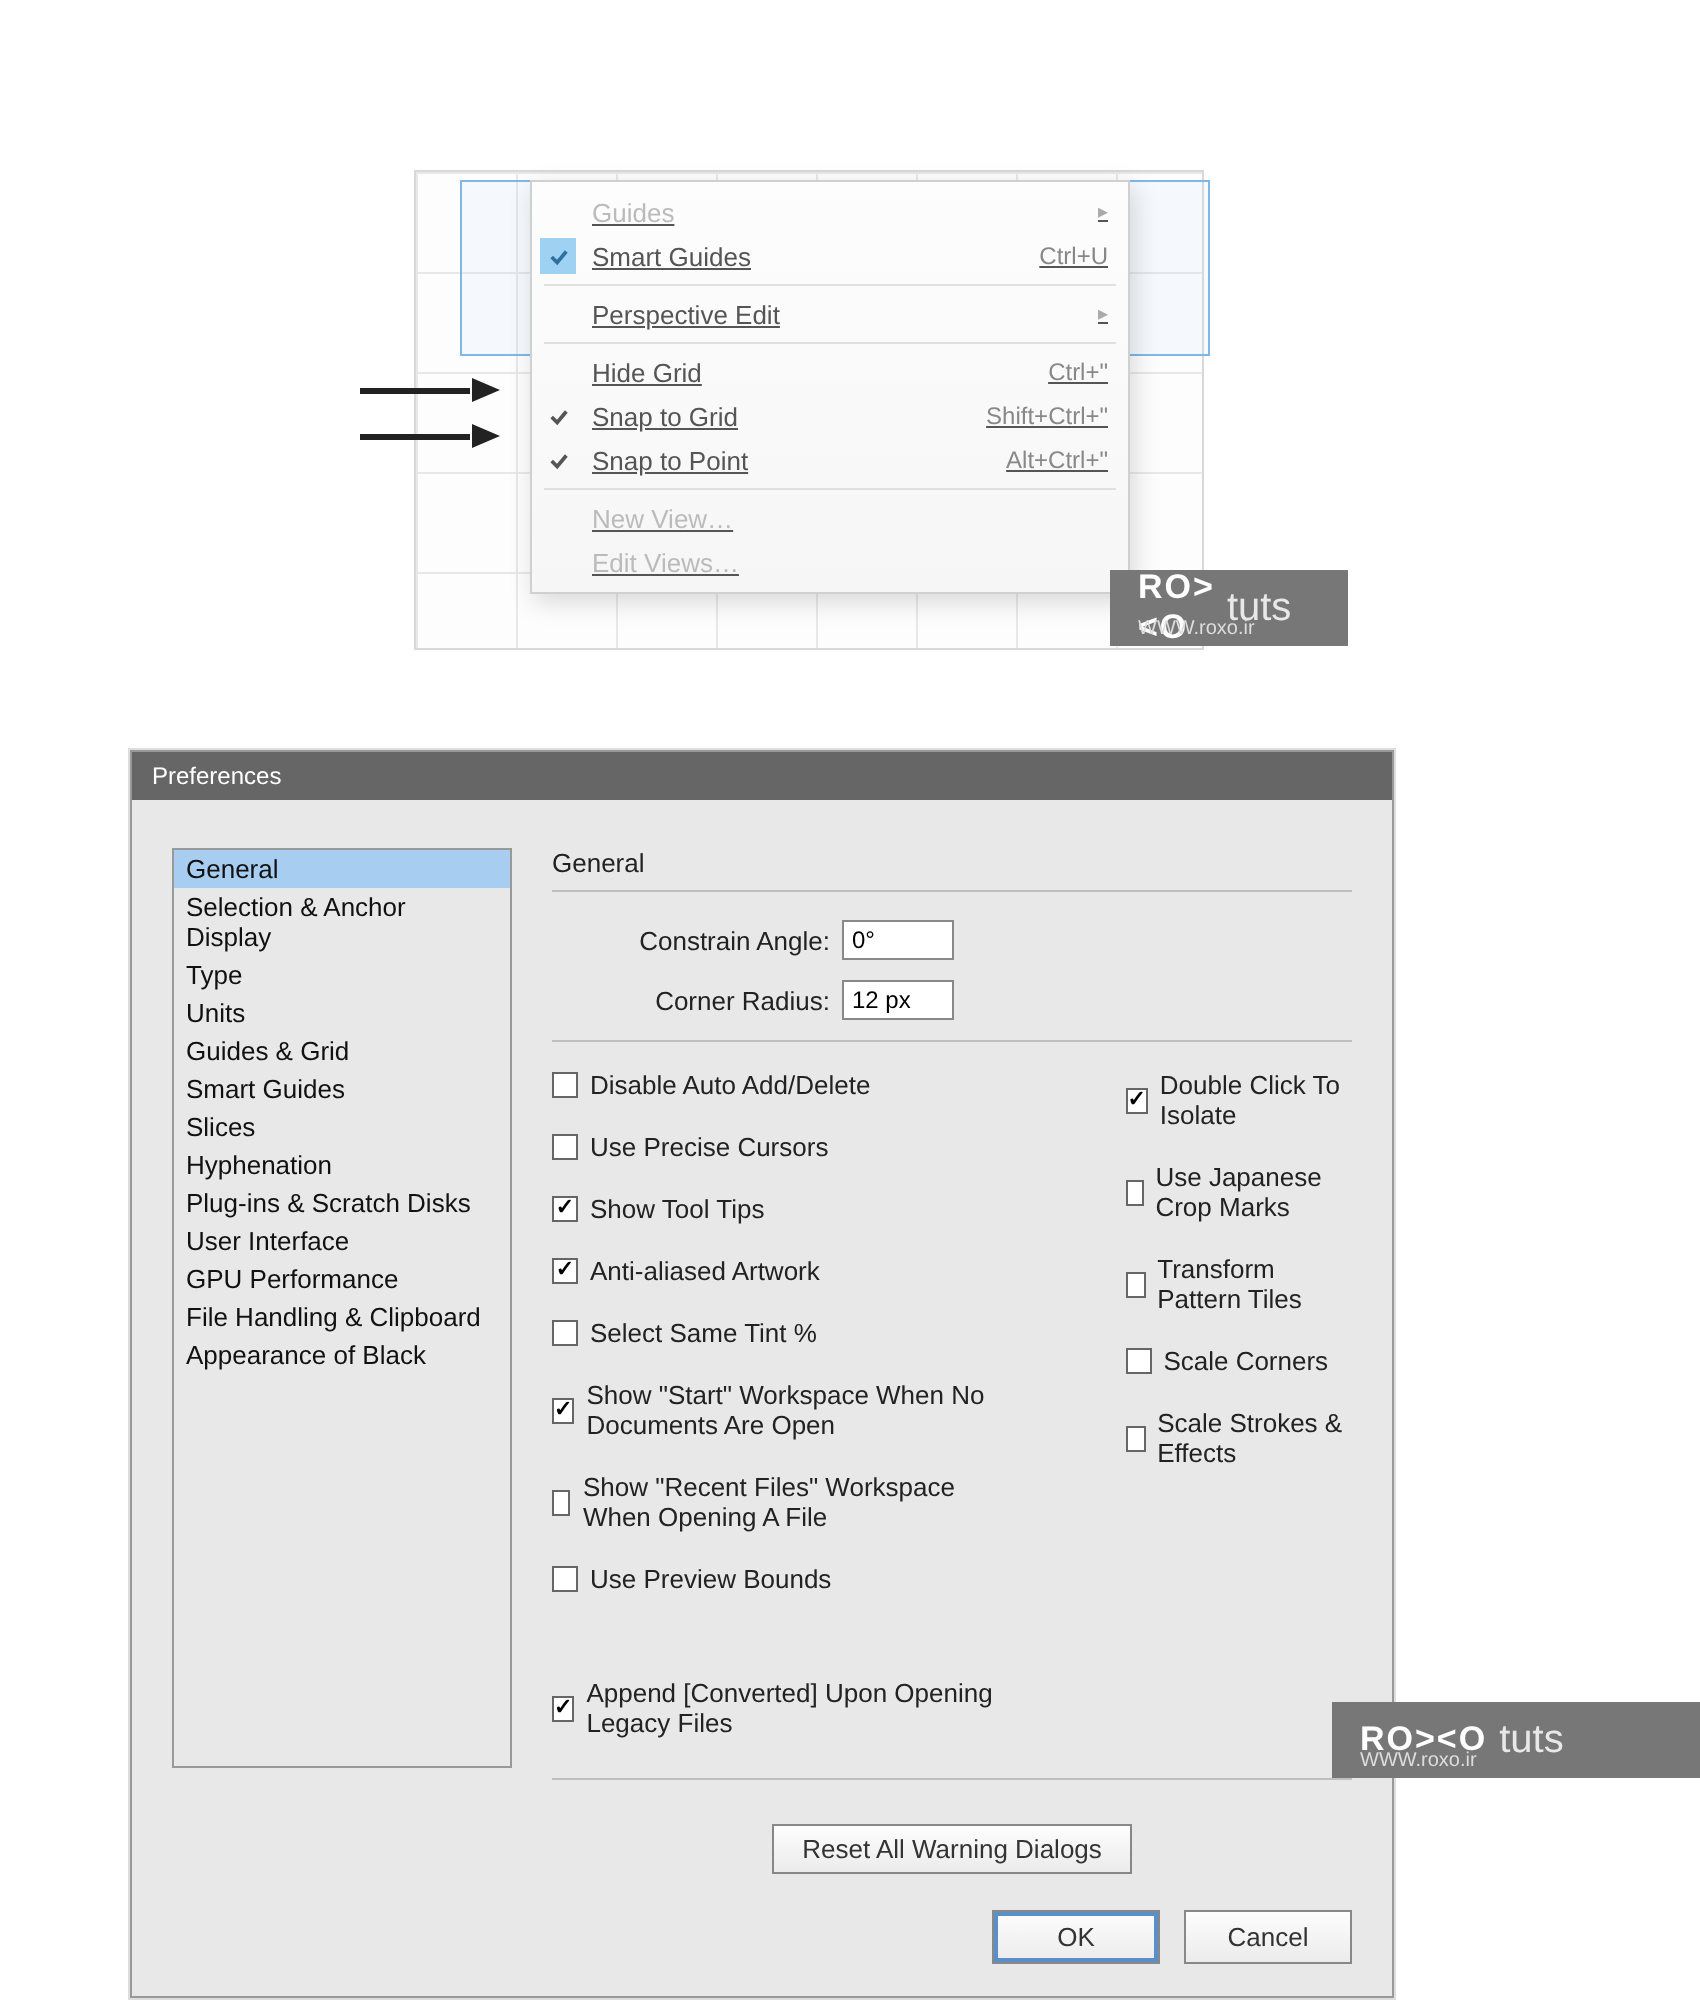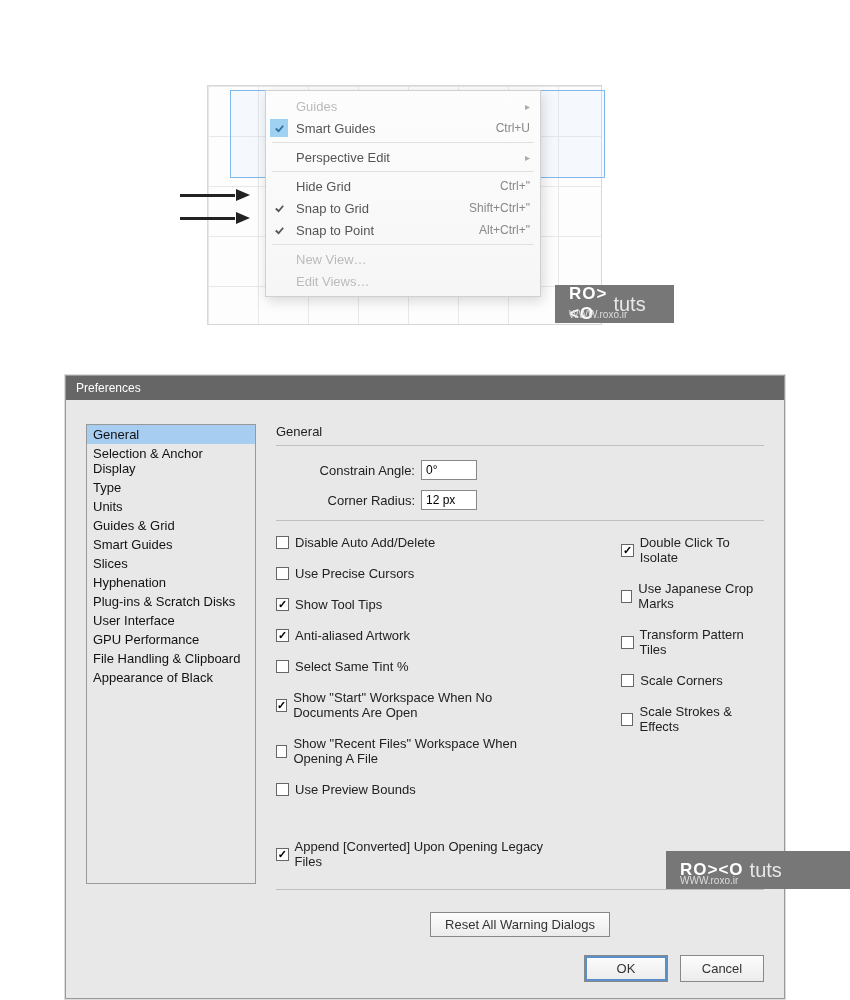--- a/index.html
+++ b/index.html
@@ -39,27 +39,28 @@
     top: 0;
     width: 375px;
     height: 88px;
     border: 1px solid #7fb8e8;
     background: rgba(200,220,245,0.15);
   }
   .menu {
     position: absolute;
     left: 90px;
     top: 0;
-    width: 276px;
+    width: 300px;
     background: linear-gradient(#fdfdfd,#f6f6f6);
     border: 1px solid #d0d0d0;
     box-shadow: 2px 4px 12px rgba(0,0,0,.15);
     padding: 4px 0;
     font-size: 13px;
     color: #555;
+    text-decoration: underline;
   }
   .menu .row {
     display: flex;
     align-items: center;
     height: 22px;
     padding: 0 10px 0 30px;
     position: relative;
   }
   .menu .row .label { flex: 1; }
   .menu .row .hotkey { color: #888; font-size: 12px; }
@@ -112,21 +113,21 @@
   }
   .roxo.top { left:380px; top:195px; padding-right:28px;}
   .roxo .lg { font-size:17px; font-weight:700; letter-spacing:1px;}
   .roxo .tuts { font-size:20px; font-weight:300; color:#e8e8e8;}
   .roxo .url { position:absolute; left:14px; bottom:3px; font-size:10px; color:#ddd;}
 
   
   .dialog {
     position:absolute;
     left:65px; top:375px;
-    width:720px;
+    width:632px;
     background:#e8e8e8;
     border:1px solid #999;
     box-shadow:0 0 0 1px #ddd;
   }
   .dialog .titlebar{
     background:#666;
     color:#fff;
     font-size:12px;
     padding:5px 10px;
   }

